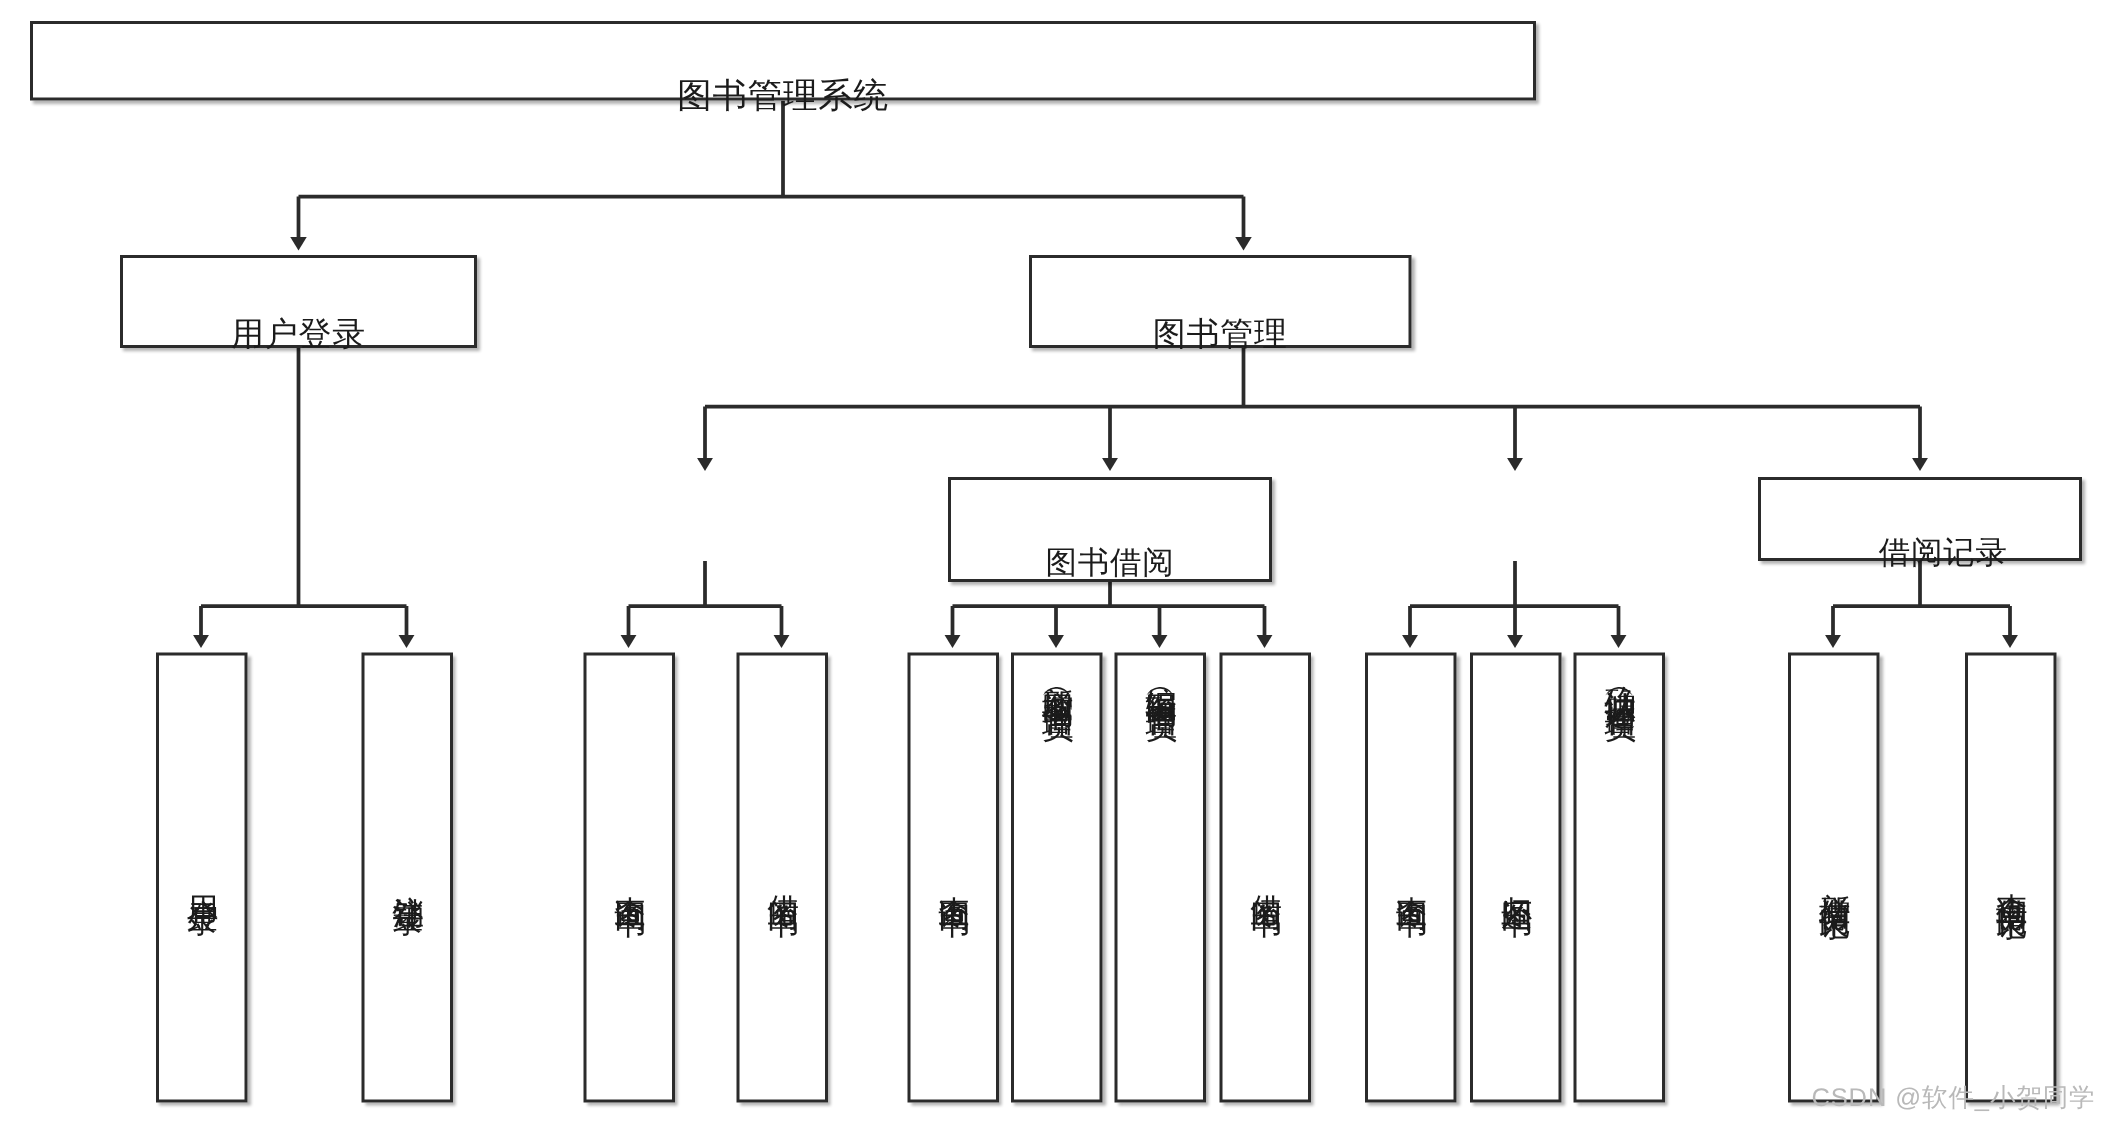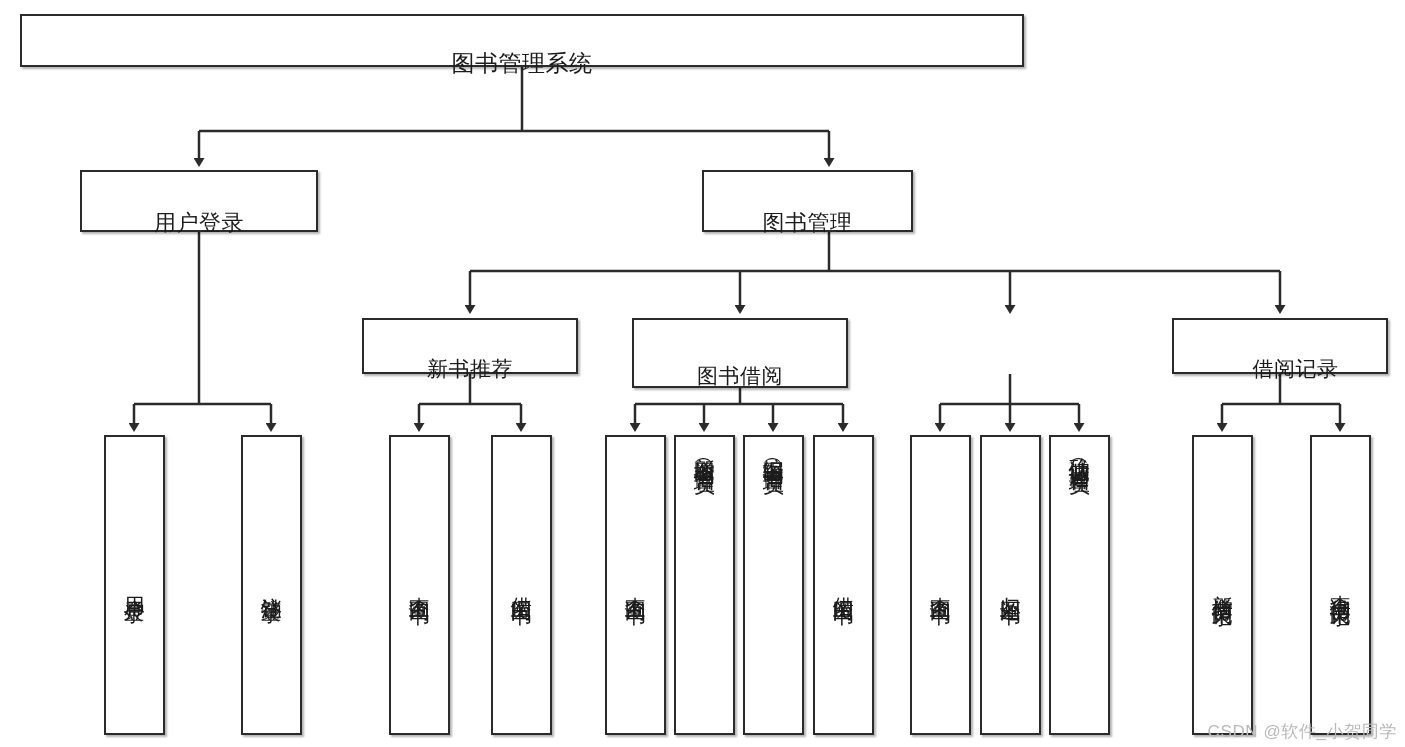--- a/index.html
+++ b/index.html
@@ -141,27 +141,24 @@
   </svg>
 
   <div class="node root" style="left:20px; top:14px; width:1004px; height:53px;">
     <span class="node-label">图书管理系统</span>
   </div>
 
   <div class="node lvl2" style="left:80px; top:170px; width:238px; height:62px;">
     <span class="node-label">用户登录</span>
   </div>
 
-  <div class="node lvl2" style="left:702px; top:170px; width:211px; height:62px;">
+  <div class="node lvl2" style="left:686px; top:170px; width:255px; height:62px;">
     <span class="node-label">图书管理</span>
   </div>
 
-  <div class="node lvl3" style="left:362px; top:318px; width:216px; height:56px;">
-    <span class="node-label">新书推荐</span>
-  </div>
 
   <div class="node lvl3" style="left:632px; top:318px; width:216px; height:70px;">
     <span class="node-label">图书借阅</span>
   </div>
 
 
   <div class="node lvl3" style="left:1172px; top:318px; width:216px; height:56px;padding-left:31px;">
     <span class="node-label">借阅记录</span>
   </div>
 

